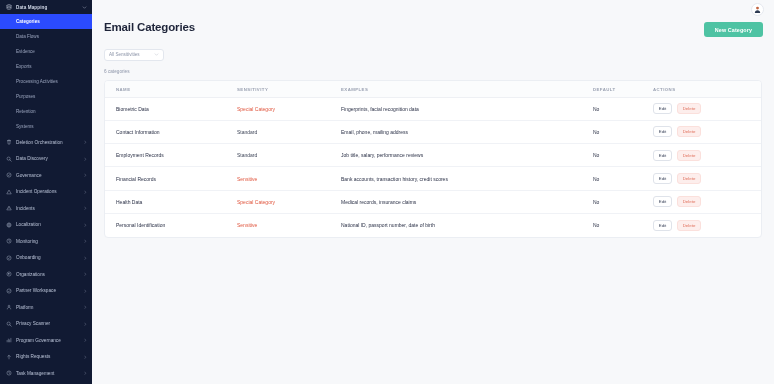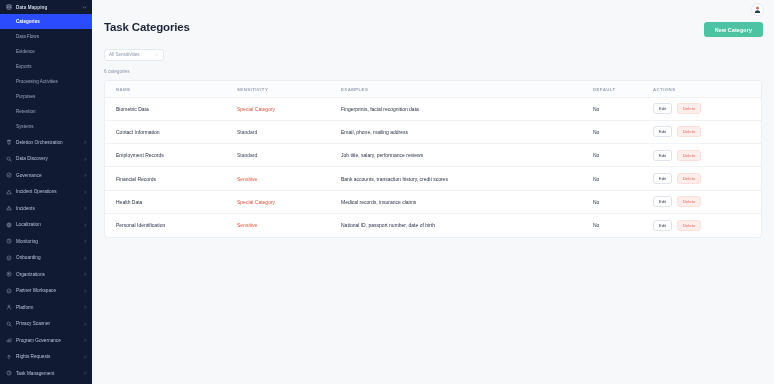--- a/index.html
+++ b/index.html
@@ -470,21 +470,21 @@
             <circle cx="8" cy="5.4" r="2.5" fill="#c0633f"></circle>
             <path d="M3.2 14c0-2.9 2.2-4.6 4.8-4.6s4.8 1.7 4.8 4.6z" fill="#2d3a52"></path>
           </svg>
       </div>
     </div>
 
     <button class="newbtn">New Category</button>
 
     <div class="content">
 
-      <h1 class="page-title">Task Categories</h1>
+      <h1 class="page-title">Email Categories</h1>
 
       <div class="filterrow">
         <div class="select">
           <span>All Sensitivities</span>
           <span class="chev">
             <svg viewBox="0 0 16 16" width="5" height="5">
                 <path d="M3.5 6l4.5 4.5L12.5 6" fill="none" stroke="#9aa1b2" stroke-width="1.6" stroke-linecap="round" stroke-linejoin="round"></path>
               </svg>
           </span>
         </div>

